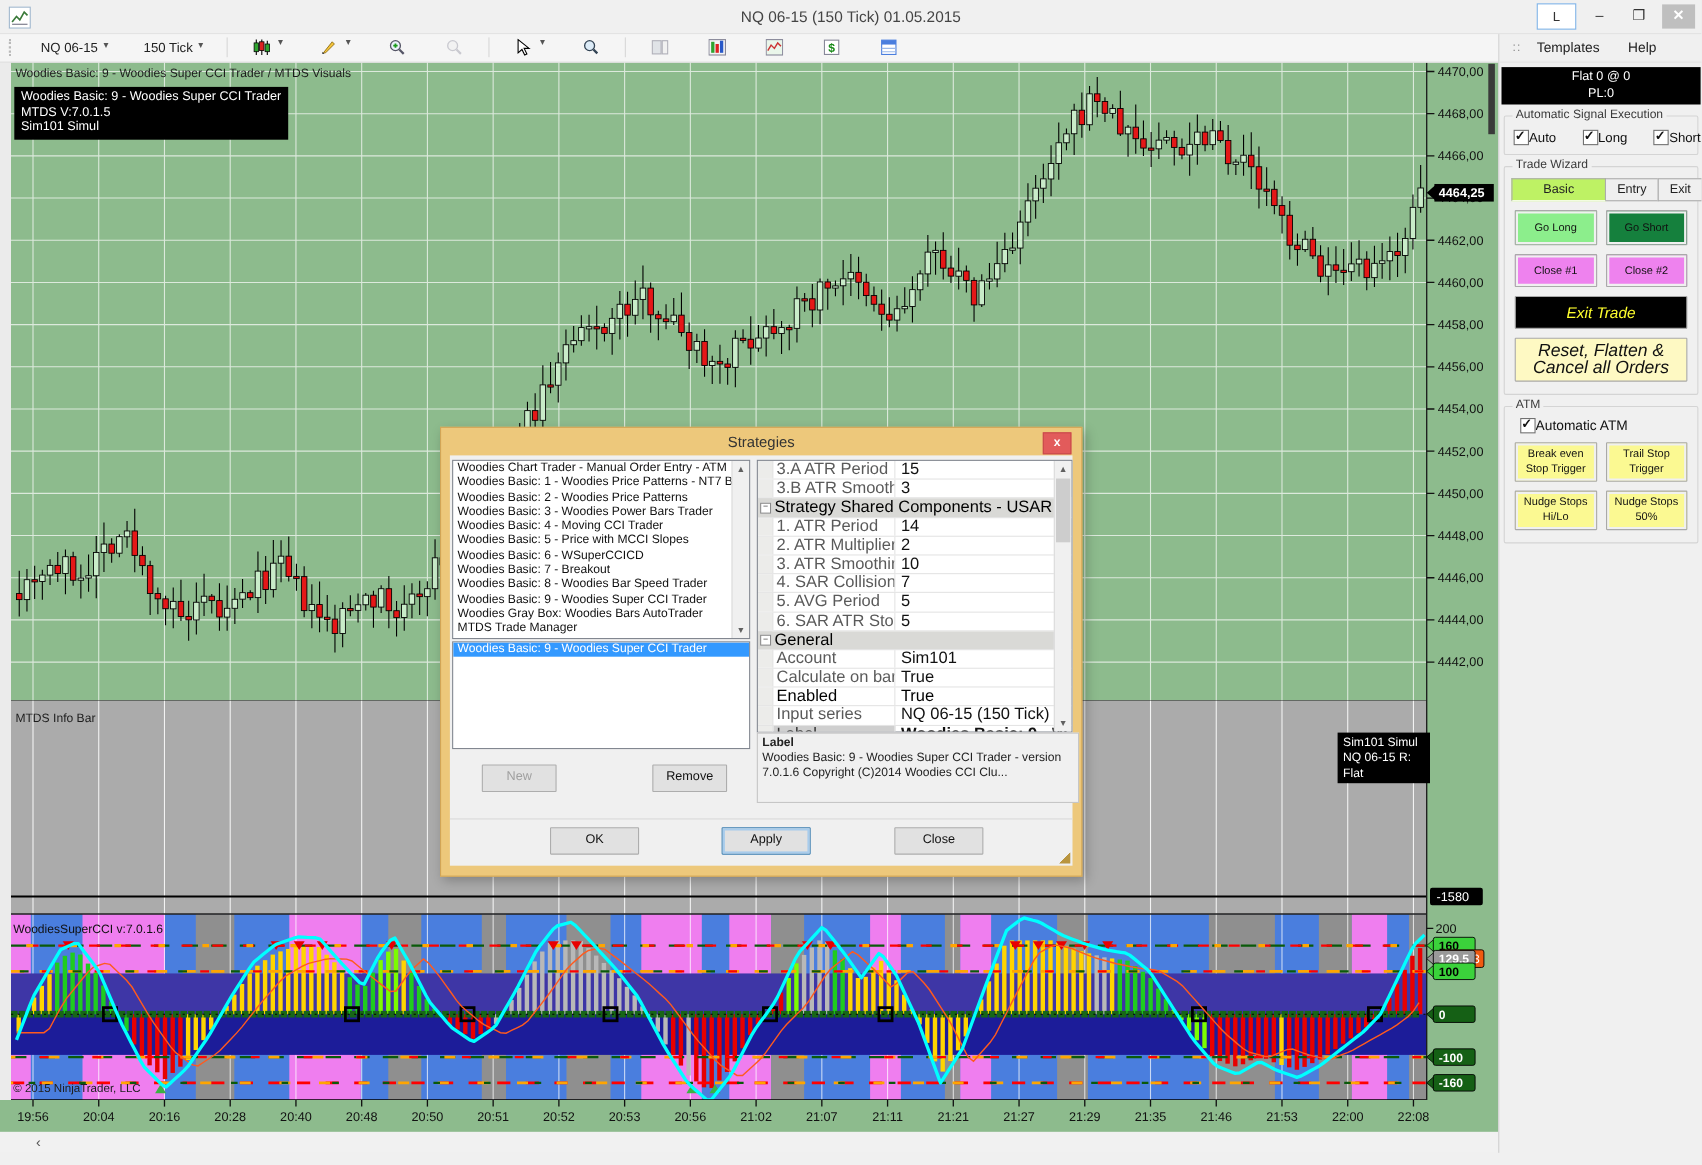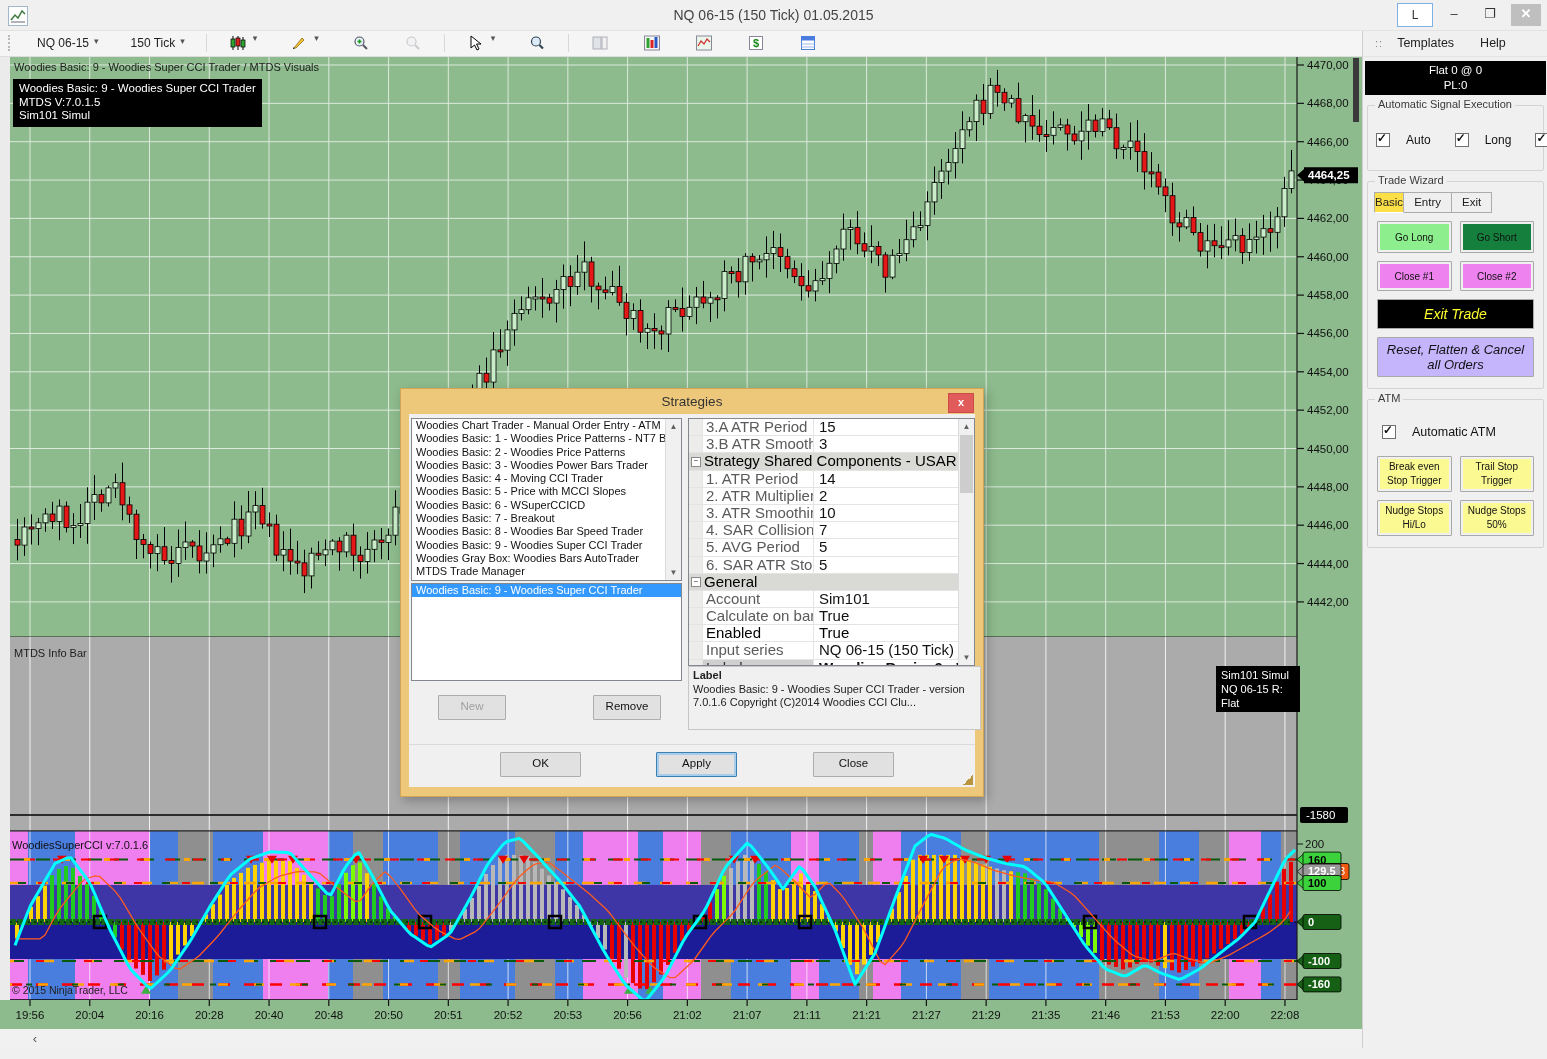--- a/index.html
+++ b/index.html
@@ -43,37 +43,37 @@
   #bottomstrip{position:absolute;left:0;top:1048px;width:1547px;height:11px;background:#F0F0F0;z-index:6}
   
   #rightpanel{position:absolute;left:1362px;top:30px;width:185px;height:1018px;background:#F0F0F0;
     border-left:1px solid #CFCFCF;z-index:10;font-size:12px;color:#222}
   #rpmenu{height:26px;display:flex;align-items:center;border-bottom:1px solid #E4E4E4}
   #rpmenu .mgrip{color:#8A8A8A;font-size:11px;letter-spacing:1px;margin:0 14px 0 12px}
   #rpmenu .mitem{margin-right:26px;font-size:12.5px;color:#222}
   #statusbox{margin:4px 2px 2px;background:#000;color:#fff;text-align:center;font-size:11.5px;line-height:15px;padding:2px 0}
   .grp{position:relative;border:1px solid #D4D4D4;border-radius:2px;margin:10px 4px 0;padding:8px 4px 5px}
   .glabel{position:absolute;top:-8px;left:7px;background:#F0F0F0;padding:0 3px;font-size:11px;color:#3a3a3a}
-  .cbrow{display:flex;align-items:center;gap:16px;margin:17px 2px}
+  .cbrow{display:flex;align-items:center;gap:0;margin:2px 2px}
   .cb{width:12px;height:12px;background:#fff;border:1px solid #707070;position:relative;flex:0 0 auto}
   .cb.checked::after{content:"✓";position:absolute;left:0px;top:-3px;font-size:12px;font-weight:bold;color:#111}
   .cblabel{font-size:12px;color:#111;margin-right:8px}
   #sigrow{display:flex;gap:12px;padding:2px 2px 1px}
   
   #twtabs{display:flex;margin:2px 2px 0;position:relative}
   .twtab{font-size:11.5px;color:#222;padding:3px 10px 2px;border:1px solid #ACACAC;background:#EFEFEF;margin-right:-1px}
-  .twtab.active{background:#fde047;border-bottom-color:#FFF;padding:3px 0 4px;position:relative;z-index:2}
+  .twtab.active{background:#bef264;border-bottom-color:#FFF;padding:3px 28px 4px;position:relative;z-index:2}
   .bgrid{display:grid;grid-template-columns:1fr 1fr;gap:8px;margin:8px 5px 6px;border:0}
   .rbtn{border:1px solid #A9A9A9;border-radius:1px;display:flex;align-items:center;justify-content:center;
     text-align:center;font-size:10px;color:#111;padding:1px 2px;box-shadow:0 0 0 2px #F0F0F0 inset}
   .b-golong{background:#8CEE8C;height:28px}
   .b-goshort{background:#15803d;height:28px}
   .b-close{background:#EE82EE;height:26px}
   .b-exit{grid-column:1/3;background:#000;color:#FFFF2E;font-style:italic;font-size:14px;height:26px;box-shadow:none}
-  .b-reset{grid-column:1/3;background:#c4b5fd;color:#111;font-style:italic;font-size:13px;height:36px;box-shadow:none;line-height:15px}
+  .b-reset{grid-column:1/3;background:#fef9c3;color:#111;font-style:italic;font-size:16px;height:36px;box-shadow:none;line-height:15px}
   .b-atm{background:#FBF992;height:32px;line-height:14px}
   
   #dlg{position:absolute;left:400px;top:388px;width:582px;height:407px;background:#EDC87B;
     border:1px solid #D2A556;box-shadow:3px 4px 10px rgba(0,0,0,.25);z-index:20}
   #dlgtitle{height:25px;text-align:center;line-height:25px;font-size:13.5px;color:#333}
   #dlgx{position:absolute;right:9px;top:4px;width:24px;height:18px;background:#E25B5B;border:1px solid #C94B4B;
     color:#fff;font-size:11px;font-weight:bold;text-align:center;line-height:17px}
   #dlgx::before{content:"x"}
   #dlgbody{position:absolute;left:8px;top:25px;width:566px;height:373px;background:#F0F0F0;position:absolute}
   .listbox{position:absolute;background:#fff;border:1px solid #828790;overflow:hidden;font-size:11px;color:#111}

